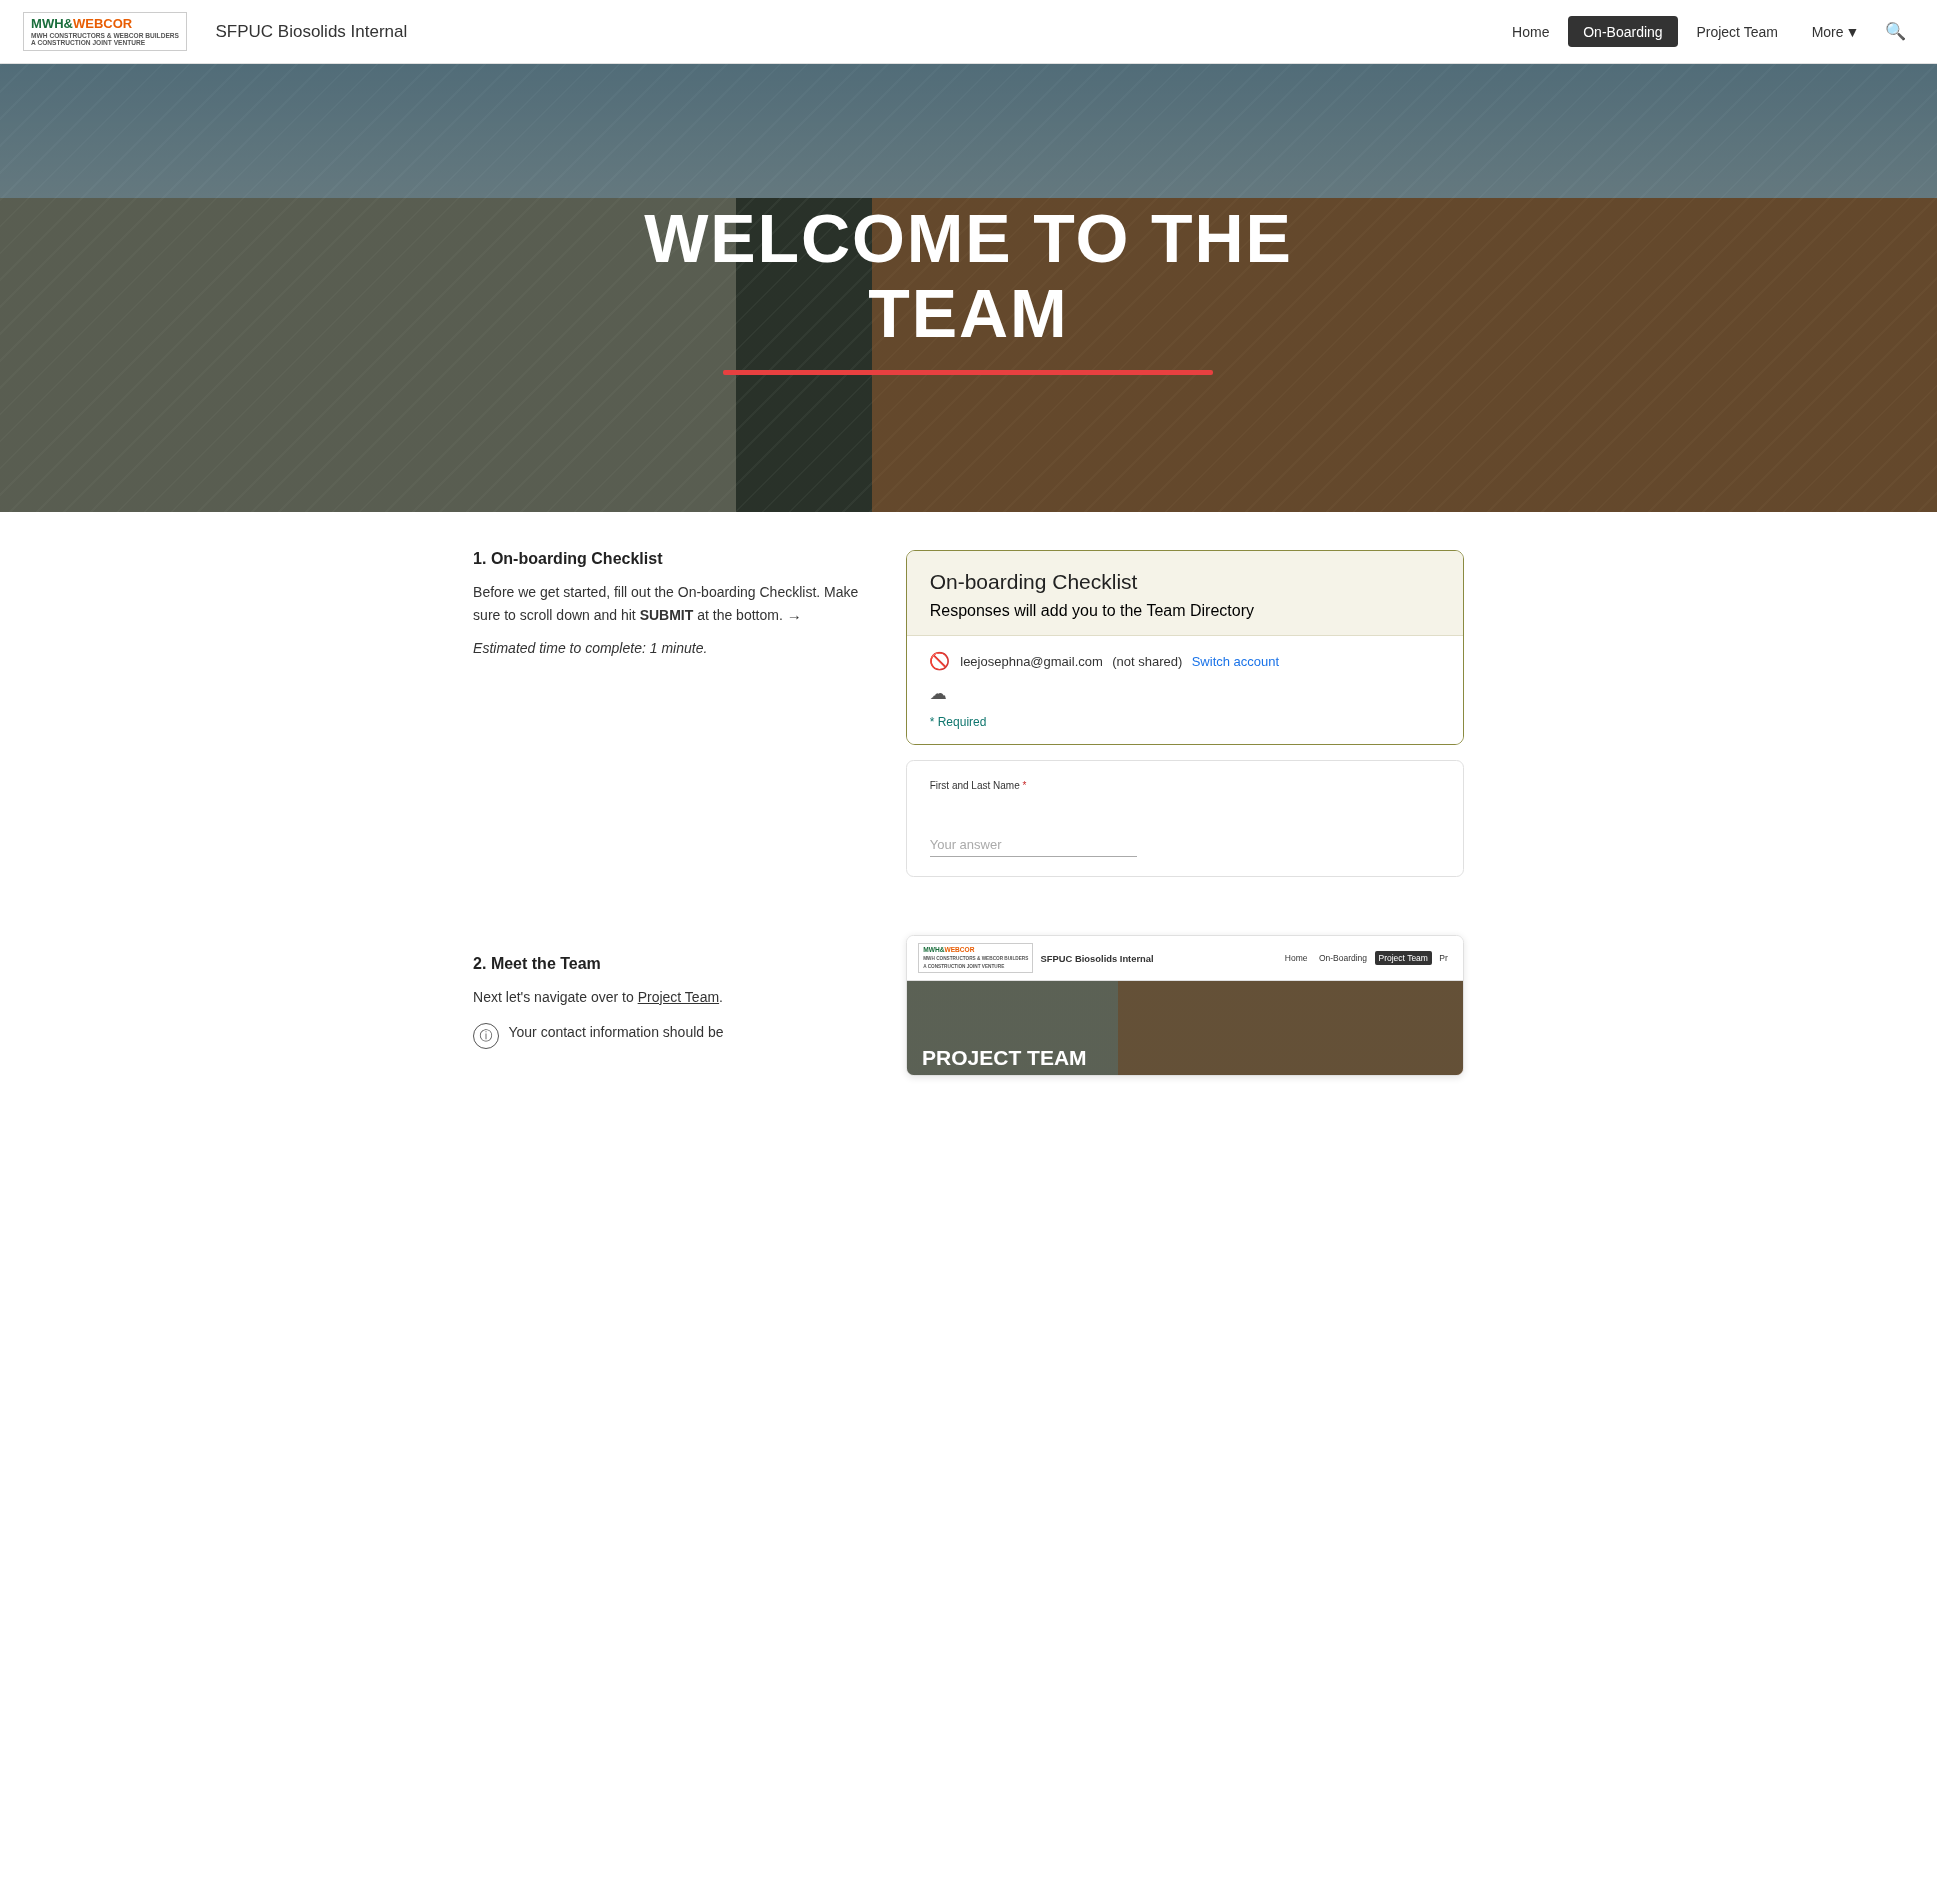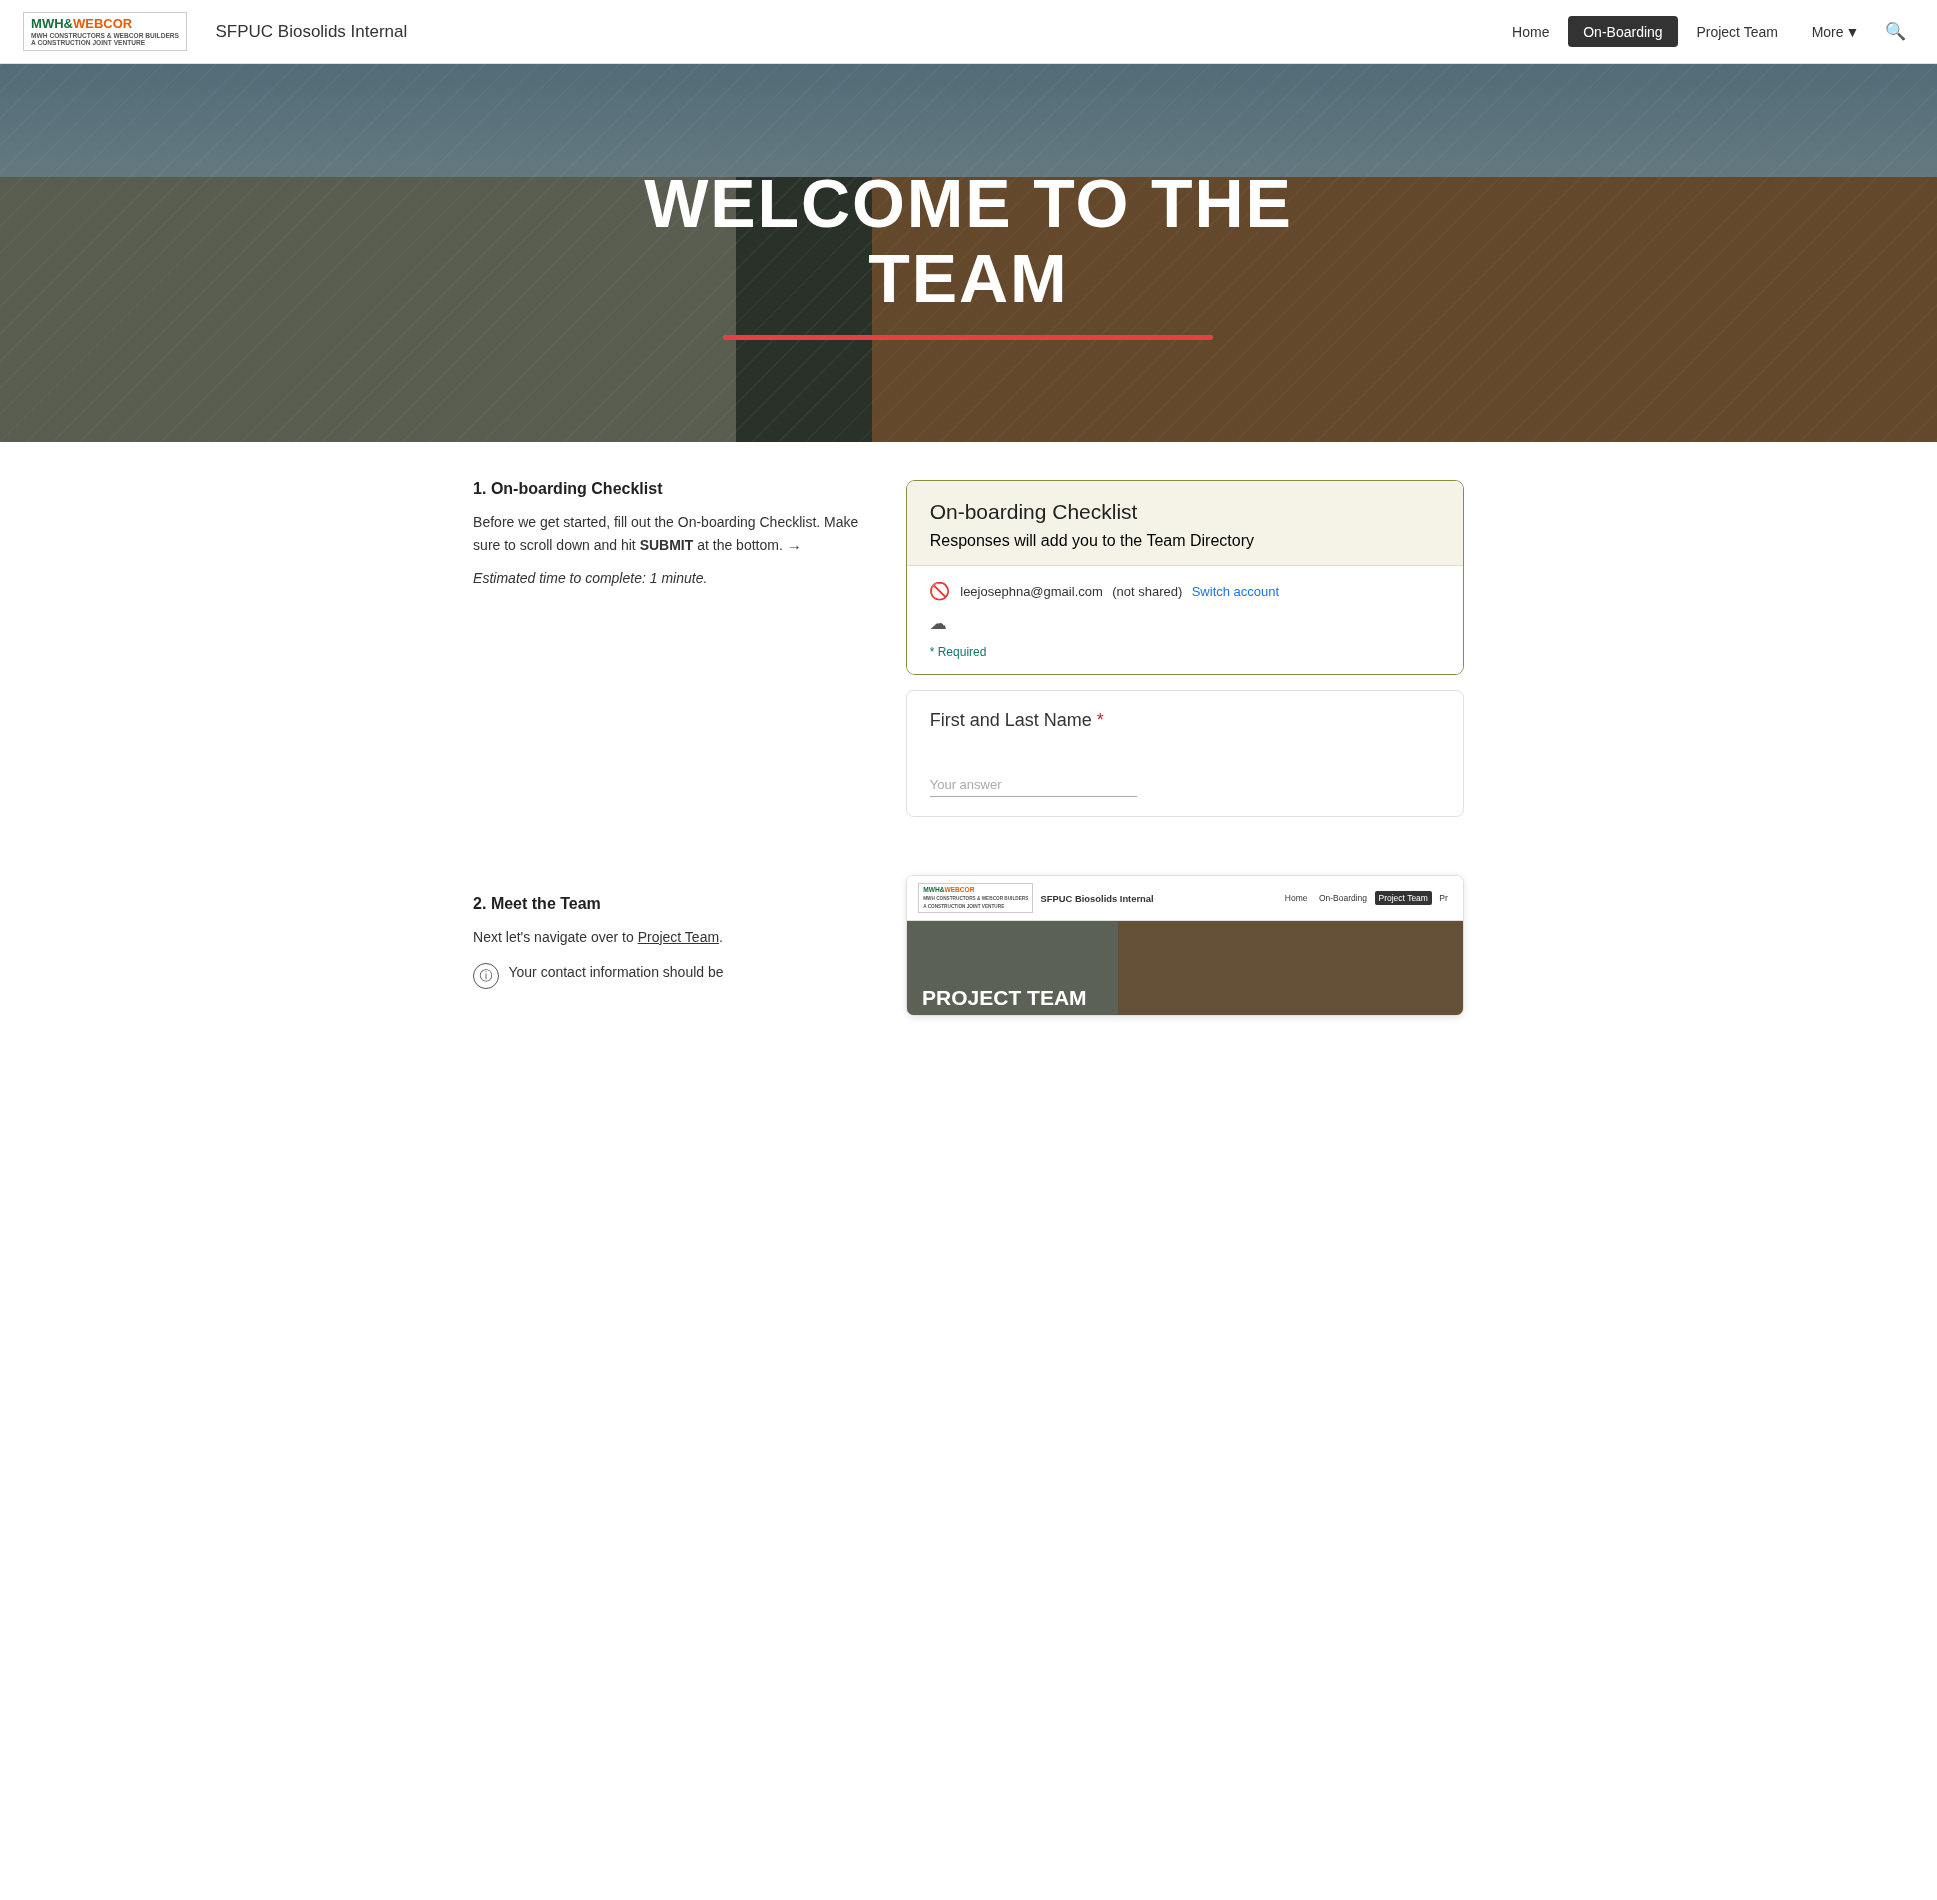--- a/index.html
+++ b/index.html
@@ -63,21 +63,21 @@
       padding: 7.5px;
       cursor: pointer;
       color: #333;
       font-size: 17px;
     }
 
     
     .hero {
       position: relative;
       width: 100%;
-      height: 378px;
+      height: 448px;
       background: linear-gradient(rgba(0,0,0,0.45), rgba(0,0,0,0.45)),
         repeating-linear-gradient(
           135deg,
           #5a6a5a 0px, #5a6a5a 1.9px,
           #4a5a4a 1.9px, #4a5a4a 19px
         );
       display: flex;
       flex-direction: column;
       align-items: center;
       justify-content: center;
@@ -211,21 +211,21 @@
 
     
     .form-field-card {
       border: 0.9px solid #e0e0e0;
       border-radius: 7.5px;
       padding: 19px 22.6px;
       background: #fff;
       margin-bottom: 11.3px;
     }
     .field-label {
-      font-size: 18px;
+      font-size: 10px;
       color: #333;
       margin-bottom: 15px;
     }
     .field-label .required-star {
       color: #c62828;
     }
     .field-input {
       width: 207px;
       border: none;
       border-bottom: 0.9px solid #aaa;

